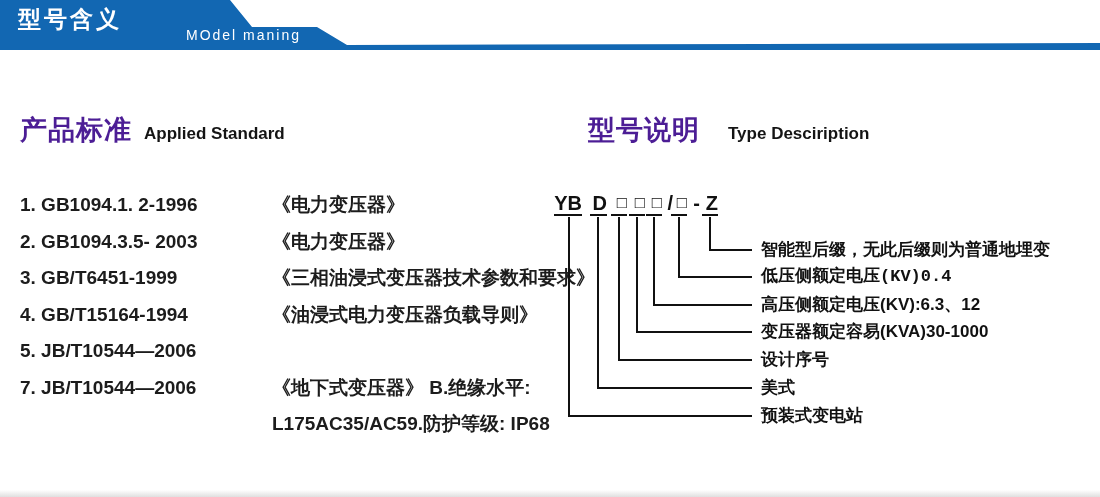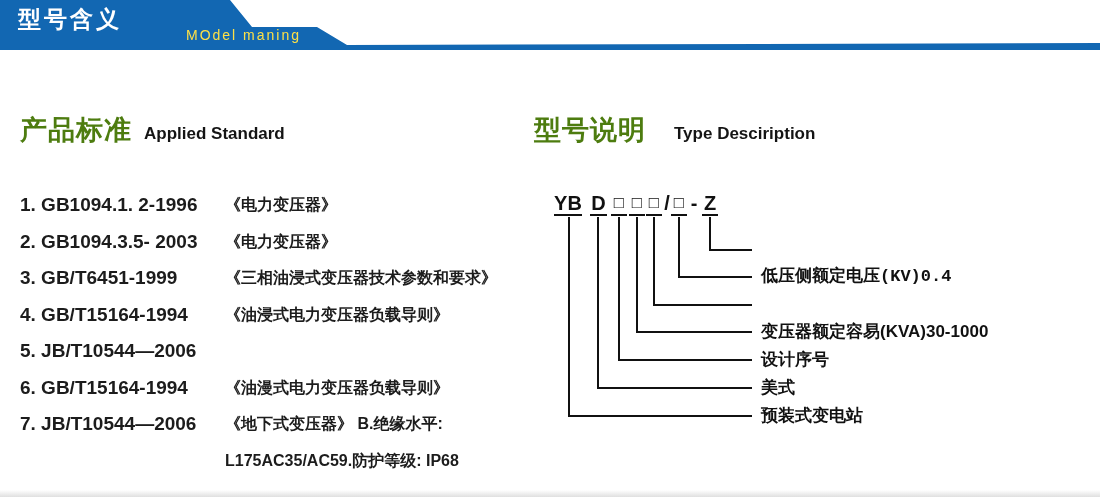--- a/index.html
+++ b/index.html
@@ -16,42 +16,42 @@
     position:absolute;left:0;top:0;width:1100px;height:50px;
     background:#1267b2;
     clip-path:polygon(0 0,230px 0,252px 27px,317px 27px,347px 45px,1100px 43px,1100px 50px,0 50px);
   }
   .banner-cn{
     position:absolute;left:18px;top:4px;
     color:#ffffff;font-size:23px;font-weight:bold;letter-spacing:3px;
   }
   .banner-en{
     position:absolute;left:186px;top:27px;
-    color:#fde047;font-size:14px;letter-spacing:2px;
+    color:#ffffff;font-size:14px;letter-spacing:2px;
   }
 
   
   .sec-head{position:absolute;display:flex;align-items:baseline;white-space:nowrap;}
-  .sec-head .cn{color:#4d7c0f;font-size:27px;font-weight:bold;letter-spacing:1px;}
+  .sec-head .cn{color:#4c1d95;font-size:27px;font-weight:bold;letter-spacing:1px;}
   .sec-head .en{color:#141414;font-size:17px;font-weight:600;}
   .sec-head-left{left:20px;top:112px;}
   .sec-head-left .en{margin-left:12px;}
-  .sec-head-right{left:534px;top:112px;}
+  .sec-head-right{left:588px;top:112px;}
   .sec-head-right .en{margin-left:28px;}
 
   
   .std-list{position:absolute;left:20px;top:187px;width:540px;}
-  .std-row{display:flex;height:36.5px;line-height:36.5px;white-space:nowrap;}
+  .std-row{display:flex;height:36.5px;line-height:36.5px;white-space:nowrap;gap:47px;}
   .std-code{width:205px;flex:0 0 205px;color:#1c1c1c;font-size:19px;font-weight:600;}
-  .std-desc{color:#1c1c1c;font-size:16px;font-weight:600;}
+  .std-desc{color:#1c1c1c;font-size:19px;font-weight:600;}
 
   
   .code-part{
     position:absolute;top:192px;height:22px;line-height:22px;
-    text-align:center;color:#111;font-size:20px;font-weight:bold;
+    text-align:right;color:#111;font-size:20px;font-weight:bold;
   }
   .code-part.u{border-bottom:2.5px solid #111;}
   .p-yb{left:554px;width:28px;}
   .p-d{left:590px;width:17px;}
   .p-b1{left:611px;width:16px;font-size:17px;}
   .p-b2{left:629px;width:16px;font-size:17px;}
   .p-b3{left:646px;width:16px;font-size:17px;}
   .p-slash{left:661px;width:12px;}
   .p-b4{left:671px;width:16px;font-size:17px;}
   .p-dash{left:688px;width:12px;}
@@ -113,24 +113,20 @@
       <span class="std-desc">《三相油浸式变压器技术参数和要求》</span>
     </div>
     <div class="std-row">
       <span class="std-code">4. GB/T15164-1994</span>
       <span class="std-desc">《油浸式电力变压器负载导则》</span>
     </div>
     <div class="std-row">
       <span class="std-code">5. JB/T10544—2006</span>
     </div>
     <div class="std-row">
-      <span class="std-code">6. GB/T15164-1994</span>
-      <span class="std-desc">《油漫式电力变压器负载导则》</span>
-    </div>
-    <div class="std-row">
       <span class="std-code">7. JB/T10544—2006</span>
       <span class="std-desc">《地下式变压器》 B.绝缘水平:</span>
     </div>
     <div class="std-row">
       <span class="std-code"></span>
       <span class="std-desc">L175AC35/AC59.防护等级: IP68</span>
     </div>
   </div>
 
   <span class="code-part u p-yb">YB</span>
@@ -148,20 +144,22 @@
       <polyline points="710,217 710,250 752,250"></polyline>
       <polyline points="679,217 679,277 752,277"></polyline>
       <polyline points="654,217 654,305 752,305"></polyline>
       <polyline points="637,217 637,332 752,332"></polyline>
       <polyline points="619,217 619,360 752,360"></polyline>
       <polyline points="598,217 598,388 752,388"></polyline>
       <polyline points="569,217 569,416 752,416"></polyline>
     </g>
   </svg>
 
+  <div class="diag-label dl-0">智能型后缀，无此后缀则为普通地埋变</div>
   <div class="diag-label dl-1">低压侧额定电压(KV)0.4</div>
+  <div class="diag-label dl-2">高压侧额定电压(KV):6.3、12</div>
   <div class="diag-label dl-3">变压器额定容易(KVA)30-1000</div>
   <div class="diag-label dl-4">设计序号</div>
   <div class="diag-label dl-5">美式</div>
   <div class="diag-label dl-6">预装式变电站</div>
 
   <div class="bottom-strip"></div>
 </div>
 
 </body></html>

